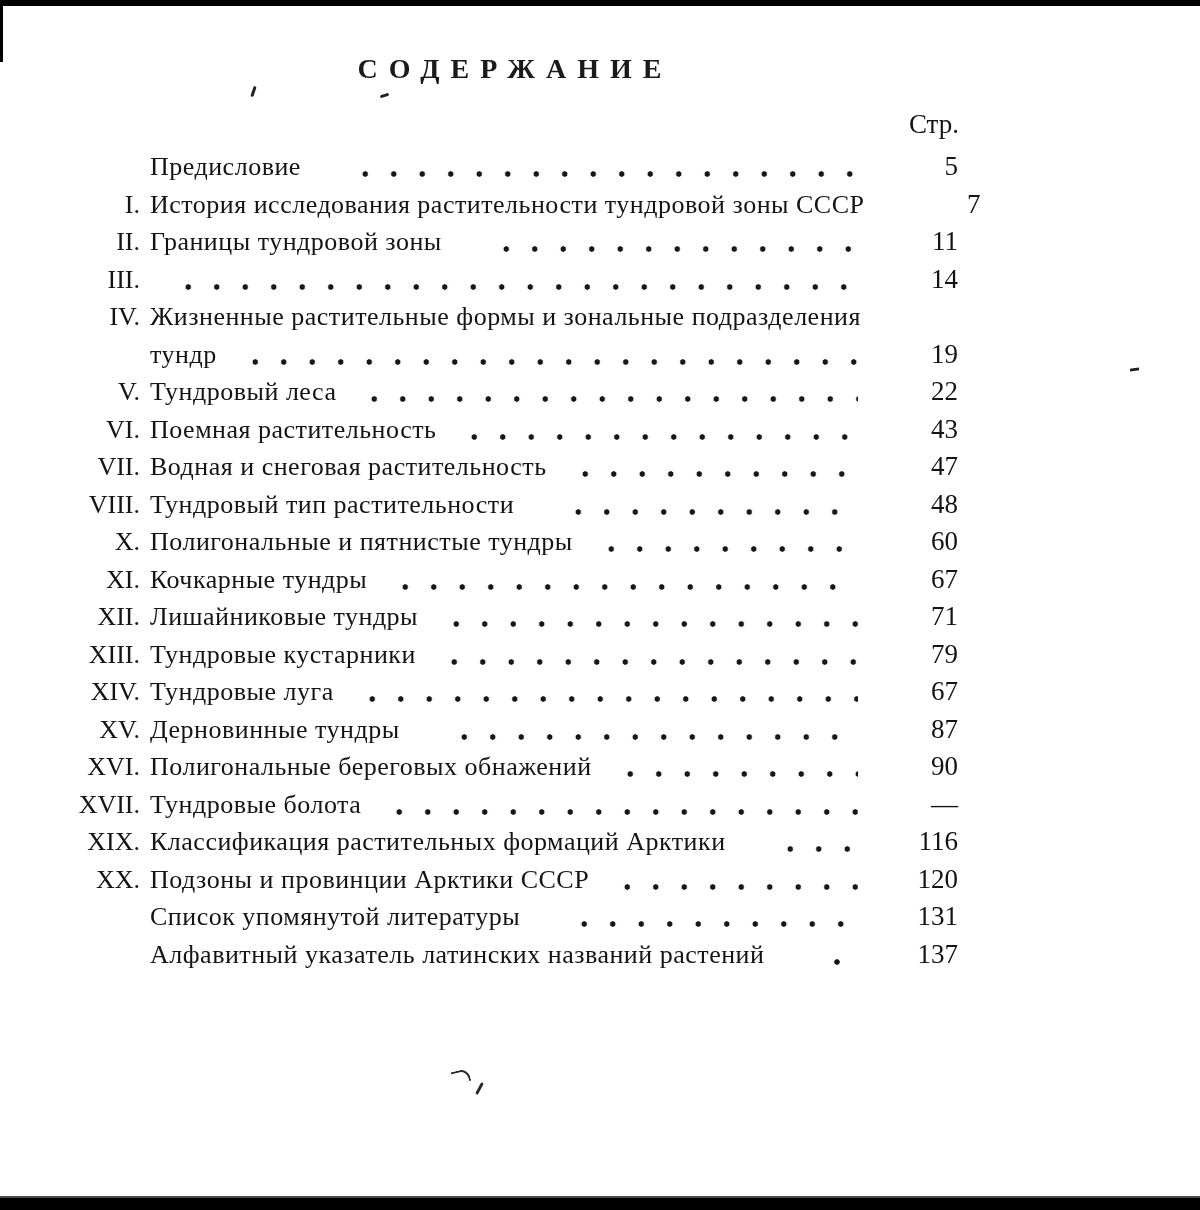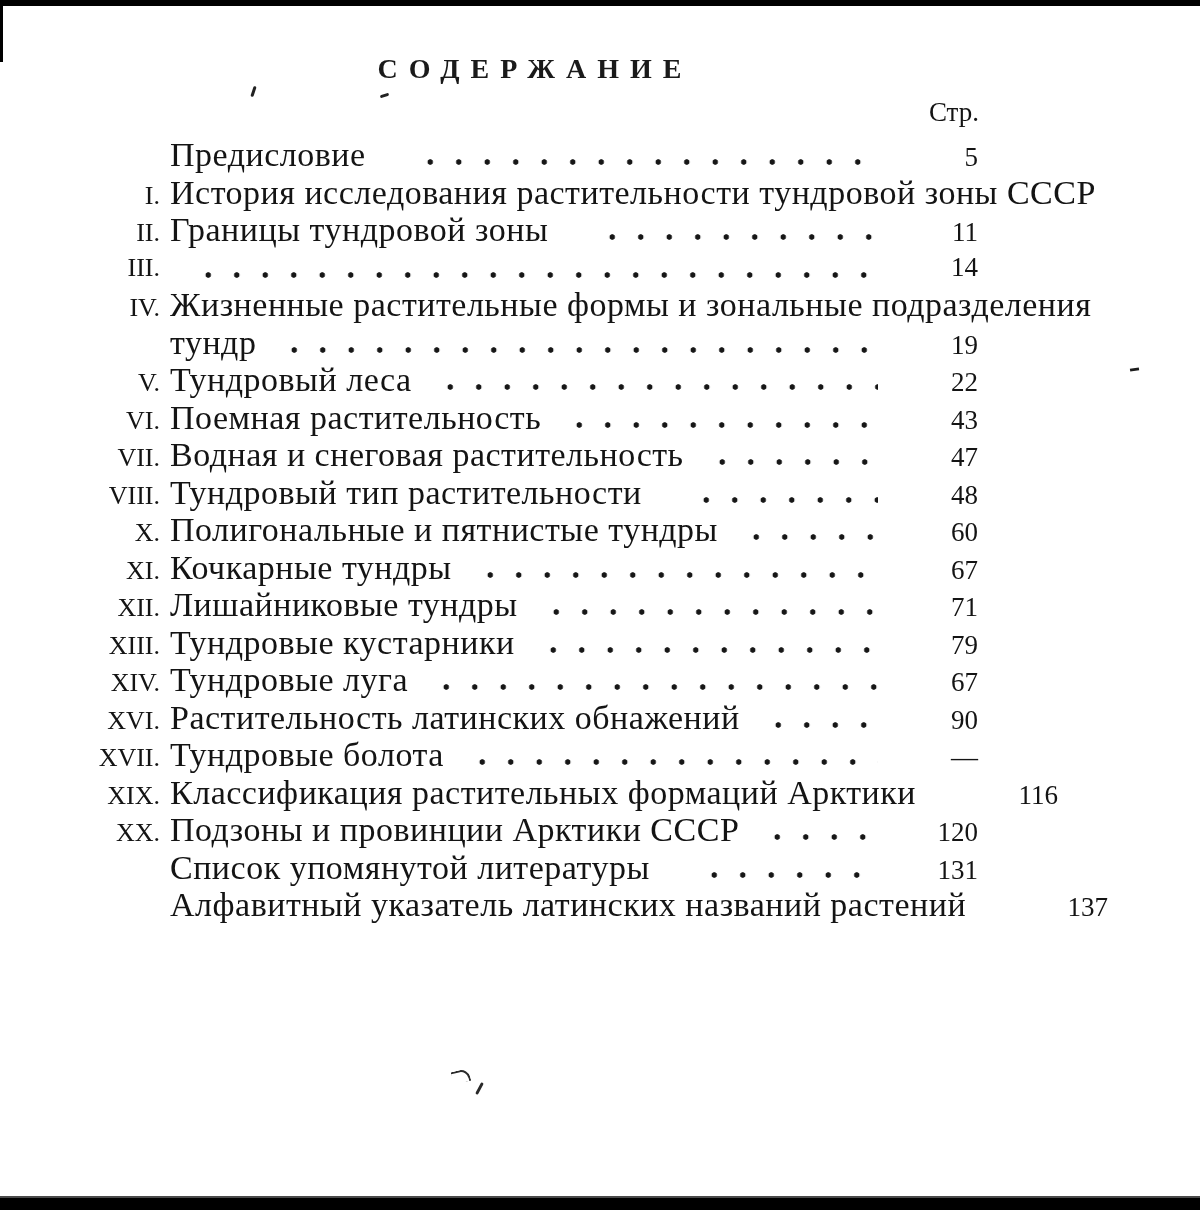--- a/index.html
+++ b/index.html
@@ -9,45 +9,45 @@
     color: #141414;
     font-family: "Liberation Serif", "DejaVu Serif", serif;
     position: relative;
     overflow: hidden;
   }
   .edge-bar { position: absolute; left: 0; width: 1200px; background: #000; }
   .edge-top { top: 0; height: 6px; }
   .edge-bottom { bottom: 0; height: 12px; border-top: 2px solid #4a4a4a; }
   .edge-left-sliver { position: absolute; top: 0; left: 0; width: 3px; height: 62px; background: #000; }
 
-  .doc { position: absolute; top: 50px; left: 0; width: 1019px; padding-left: 20px; }
+  .doc { position: absolute; top: 50px; left: 0; width: 1019px; }
 
   .doc-title {
     margin: 0; text-align: center;
     font-size: 28px; font-weight: bold;
     letter-spacing: 11px; line-height: 38px;
     text-indent: 11px; 
     color: #1a1a1a;
   }
   .page-col-header {
     height: 40px; line-height: 40px;
     text-align: right; padding-right: 60px;
-    font-size: 27px; margin-top: 4px;
+    font-size: 27px; margin-top: 16px;
   }
   .toc { margin-top: 4px; }
   .row {
     display: flex; align-items: baseline;
     height: 37.5px; line-height: 37.5px;
     padding-right: 61px;
   }
   .num {
     flex: none; width: 140px; margin-right: 10px;
     text-align: right; font-size: 26px; white-space: nowrap;
   }
-  .etitle { flex: none; font-size: 34px; white-space: nowrap; letter-spacing: 0.5px; }
+  .etitle { flex: none; font-size: 26px; white-space: nowrap; letter-spacing: 0.5px; }
   .leader {
     flex: 1 1 auto; align-self: stretch;
     margin-left: 16px; margin-right: 4px;
     background-image: radial-gradient(circle, #161616 2.4px, rgba(0,0,0,0) 3.1px);
     background-size: 28.5px 12px;
     background-repeat: repeat-x;
     background-position: 8px 20px;
   }
   .leader.gap-start { margin-left: 42px; }
   .leader.sparse { background-size: 46px 12px; }
@@ -172,24 +172,30 @@
       <span class="pageno">79</span>
     </div>
 
     <div class="row">
       <span class="num">XIV.</span>
       <span class="etitle">Тундровые луга</span>
       <span class="leader"></span>
       <span class="pageno">67</span>
     </div>
 
+    <div class="row">
+      <span class="num">XV.</span>
+      <span class="etitle">Дерновинные тундры</span>
+      <span class="leader gap-start"></span>
+      <span class="pageno">87</span>
+    </div>
 
     <div class="row">
       <span class="num">XVI.</span>
-      <span class="etitle">Растительность латинских обнажений</span>
+      <span class="etitle">Полигональные береговых обнажений</span>
       <span class="leader"></span>
       <span class="pageno">90</span>
     </div>
 
     <div class="row">
       <span class="num">XVII.</span>
       <span class="etitle">Тундровые болота</span>
       <span class="leader"></span>
       <span class="pageno">—</span>
     </div>

